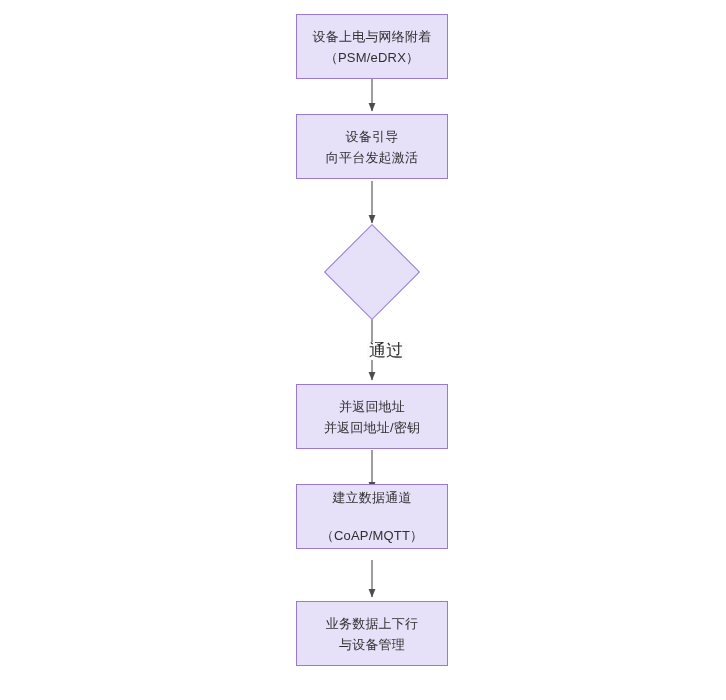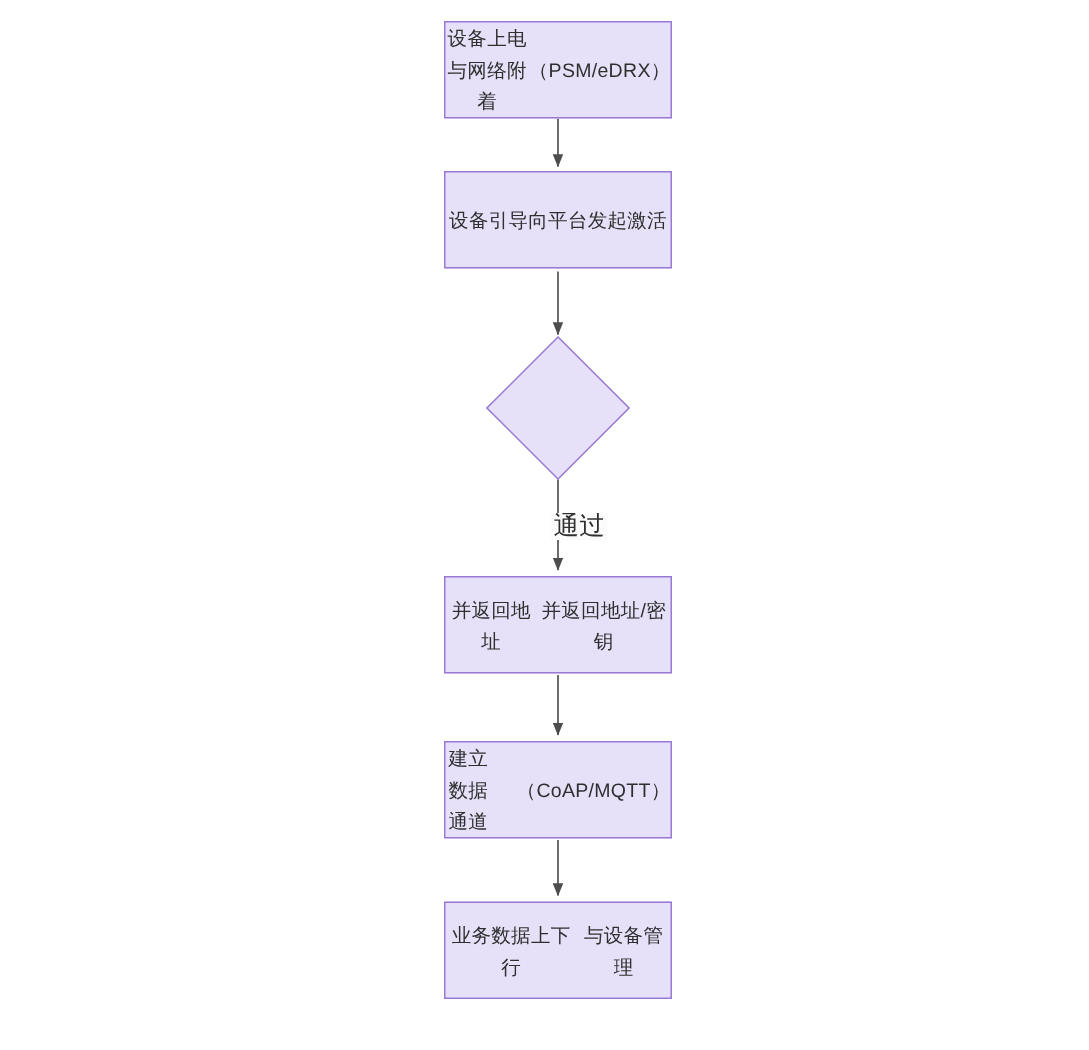--- a/index.html
+++ b/index.html
@@ -33,21 +33,21 @@
   .node {
     position: absolute;
     box-sizing: border-box;
     background: #e6e1f9;
     border: 1px solid #9a79d4;
     color: #2f2f2f;
     font-size: 13px;
     line-height: 21px;
     text-align: center;
     display: flex;
-    flex-direction: row;
+    flex-direction: column;
     align-items: center;
     justify-content: center;
     white-space: pre-line;
     letter-spacing: 0.2px;
   }
   .node.process {
     width: 152px;
     height: 65px;
   }
   .decision-shape {
@@ -117,21 +117,21 @@
     <div class="decision-shape" style="left:12px; top:12px;"></div>
   </div>
 
   <div class="edge-label" style="left:355px; top:342px;">通过</div>
 
   <div class="node process" style="left:296px; top:384px;">
     <span>并返回地址</span>
     <span>并返回地址/密钥</span>
   </div>
 
-  <div class="node process" style="left:296px; top:494px;gap:17px;">
+  <div class="node process" style="left:296px; top:484px;gap:17px;">
     <span>建立数据通道</span>
     <span>（CoAP/MQTT）</span>
   </div>
 
   <div class="node process" style="left:296px; top:601px;">
     <span>业务数据上下行</span>
     <span>与设备管理</span>
   </div>
 
 </div>

